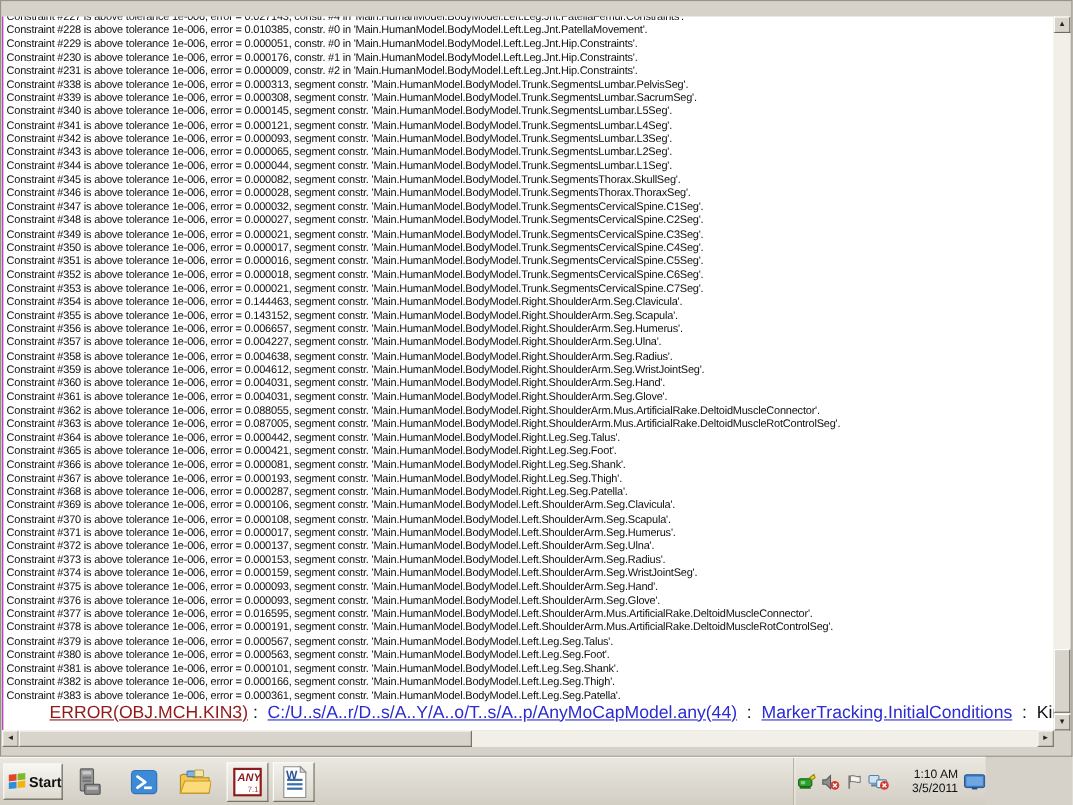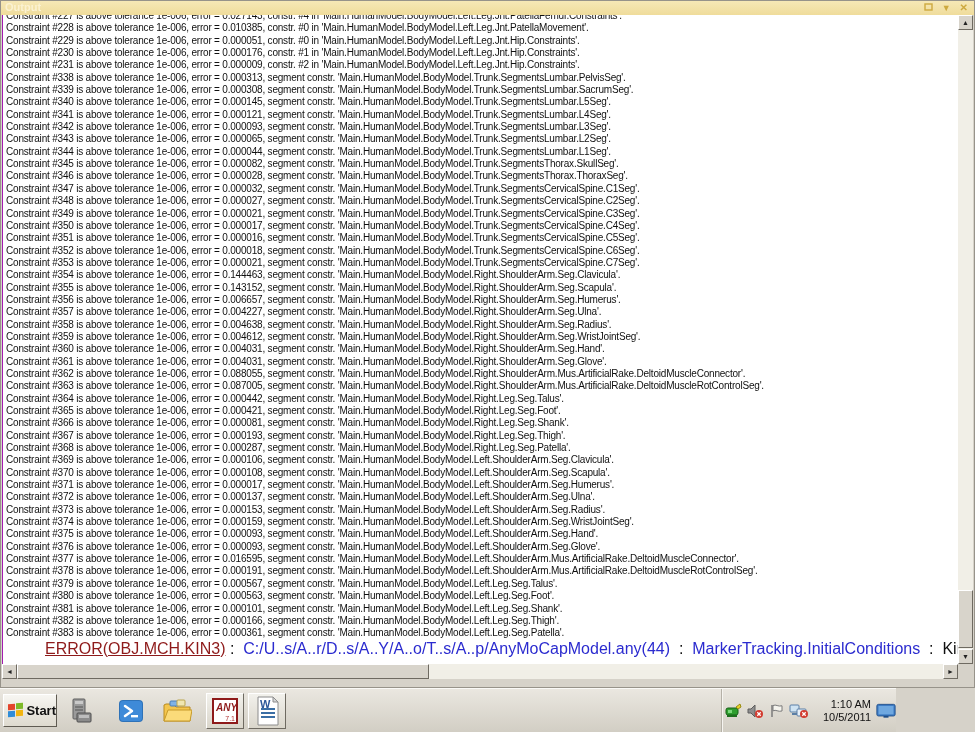--- a/index.html
+++ b/index.html
@@ -18,21 +18,21 @@
                  font-size:9px; line-height:14px; }
   .tb-controls span { cursor:default; }
 
   .content { position:absolute; left:1px; top:14px; right:16px; bottom:23px;
              background:#FFFFFF; overflow:hidden; border-left:1px solid #a21caf; }
   .log { margin-top:-5px; padding-left:3px; font-size:10px; line-height:12.35px;
          letter-spacing:-0.2px; color:#101010; white-space:pre; }
   .log-line { height:12.35px; }
   .error-line { height:12.35px; white-space:pre; }
   .err-code { color:#8E1A1A; text-decoration:underline;margin-left:42px; }
-  .err-link { color:#2B2BCF; }
+  .err-link { color:#2B2BCF; text-decoration:underline; }
   .err-msg  { color:#101010; }
 
   
   .vscroll { position:absolute; top:14px; right:1px; width:15px; bottom:23px;
              background:#F1EFE7; }
   .hscroll { position:absolute; left:1px; right:16px; bottom:8px; height:15px;
              background:#F1EFE7; }
   .sb-btn { position:absolute; width:15px; height:15px; background:#D8D4CB;
             border:1px solid; border-color:#FFFFFF #6E6A61 #6E6A61 #FFFFFF;
             font-size:7px; text-align:center; line-height:13px; color:#222; }
@@ -83,32 +83,20 @@
   .tray-icon { width:20px; height:18px; margin-left:3px; display:flex;
                align-items:center; justify-content:center; cursor:pointer; }
   .clock { margin-left:6px; width:62px; text-align:right; font-size:11px;
            line-height:13px; color:#111; cursor:default; }
 </style>
 </head>
 <body>
 
 <div class="window">
 
-  <div class="titlebar">
-    <span>Output</span>
-    <span class="tb-controls">
-      <span>
-        <svg width="9" height="8" viewBox="0 0 9 8">
-            <rect x="1" y="1" width="7" height="6" fill="none" stroke="#CDA93F" stroke-width="1.4"></rect>
-          </svg>
-      </span>
-      <span>▼</span>
-      <span style="font-size:10px;">✕</span>
-    </span>
-  </div>
 
   <div class="content">
     <div class="log" id="log-lines"><div class="log-line">Constraint #227 is above tolerance 1e-006, error = 0.027143, constr. #4 in 'Main.HumanModel.BodyModel.Left.Leg.Jnt.PatellaFemur.Constraints'.</div><div class="log-line">Constraint #228 is above tolerance 1e-006, error = 0.010385, constr. #0 in 'Main.HumanModel.BodyModel.Left.Leg.Jnt.PatellaMovement'.</div><div class="log-line">Constraint #229 is above tolerance 1e-006, error = 0.000051, constr. #0 in 'Main.HumanModel.BodyModel.Left.Leg.Jnt.Hip.Constraints'.</div><div class="log-line">Constraint #230 is above tolerance 1e-006, error = 0.000176, constr. #1 in 'Main.HumanModel.BodyModel.Left.Leg.Jnt.Hip.Constraints'.</div><div class="log-line">Constraint #231 is above tolerance 1e-006, error = 0.000009, constr. #2 in 'Main.HumanModel.BodyModel.Left.Leg.Jnt.Hip.Constraints'.</div><div class="log-line">Constraint #338 is above tolerance 1e-006, error = 0.000313, segment constr. 'Main.HumanModel.BodyModel.Trunk.SegmentsLumbar.PelvisSeg'.</div><div class="log-line">Constraint #339 is above tolerance 1e-006, error = 0.000308, segment constr. 'Main.HumanModel.BodyModel.Trunk.SegmentsLumbar.SacrumSeg'.</div><div class="log-line">Constraint #340 is above tolerance 1e-006, error = 0.000145, segment constr. 'Main.HumanModel.BodyModel.Trunk.SegmentsLumbar.L5Seg'.</div><div class="log-line">Constraint #341 is above tolerance 1e-006, error = 0.000121, segment constr. 'Main.HumanModel.BodyModel.Trunk.SegmentsLumbar.L4Seg'.</div><div class="log-line">Constraint #342 is above tolerance 1e-006, error = 0.000093, segment constr. 'Main.HumanModel.BodyModel.Trunk.SegmentsLumbar.L3Seg'.</div><div class="log-line">Constraint #343 is above tolerance 1e-006, error = 0.000065, segment constr. 'Main.HumanModel.BodyModel.Trunk.SegmentsLumbar.L2Seg'.</div><div class="log-line">Constraint #344 is above tolerance 1e-006, error = 0.000044, segment constr. 'Main.HumanModel.BodyModel.Trunk.SegmentsLumbar.L1Seg'.</div><div class="log-line">Constraint #345 is above tolerance 1e-006, error = 0.000082, segment constr. 'Main.HumanModel.BodyModel.Trunk.SegmentsThorax.SkullSeg'.</div><div class="log-line">Constraint #346 is above tolerance 1e-006, error = 0.000028, segment constr. 'Main.HumanModel.BodyModel.Trunk.SegmentsThorax.ThoraxSeg'.</div><div class="log-line">Constraint #347 is above tolerance 1e-006, error = 0.000032, segment constr. 'Main.HumanModel.BodyModel.Trunk.SegmentsCervicalSpine.C1Seg'.</div><div class="log-line">Constraint #348 is above tolerance 1e-006, error = 0.000027, segment constr. 'Main.HumanModel.BodyModel.Trunk.SegmentsCervicalSpine.C2Seg'.</div><div class="log-line">Constraint #349 is above tolerance 1e-006, error = 0.000021, segment constr. 'Main.HumanModel.BodyModel.Trunk.SegmentsCervicalSpine.C3Seg'.</div><div class="log-line">Constraint #350 is above tolerance 1e-006, error = 0.000017, segment constr. 'Main.HumanModel.BodyModel.Trunk.SegmentsCervicalSpine.C4Seg'.</div><div class="log-line">Constraint #351 is above tolerance 1e-006, error = 0.000016, segment constr. 'Main.HumanModel.BodyModel.Trunk.SegmentsCervicalSpine.C5Seg'.</div><div class="log-line">Constraint #352 is above tolerance 1e-006, error = 0.000018, segment constr. 'Main.HumanModel.BodyModel.Trunk.SegmentsCervicalSpine.C6Seg'.</div><div class="log-line">Constraint #353 is above tolerance 1e-006, error = 0.000021, segment constr. 'Main.HumanModel.BodyModel.Trunk.SegmentsCervicalSpine.C7Seg'.</div><div class="log-line">Constraint #354 is above tolerance 1e-006, error = 0.144463, segment constr. 'Main.HumanModel.BodyModel.Right.ShoulderArm.Seg.Clavicula'.</div><div class="log-line">Constraint #355 is above tolerance 1e-006, error = 0.143152, segment constr. 'Main.HumanModel.BodyModel.Right.ShoulderArm.Seg.Scapula'.</div><div class="log-line">Constraint #356 is above tolerance 1e-006, error = 0.006657, segment constr. 'Main.HumanModel.BodyModel.Right.ShoulderArm.Seg.Humerus'.</div><div class="log-line">Constraint #357 is above tolerance 1e-006, error = 0.004227, segment constr. 'Main.HumanModel.BodyModel.Right.ShoulderArm.Seg.Ulna'.</div><div class="log-line">Constraint #358 is above tolerance 1e-006, error = 0.004638, segment constr. 'Main.HumanModel.BodyModel.Right.ShoulderArm.Seg.Radius'.</div><div class="log-line">Constraint #359 is above tolerance 1e-006, error = 0.004612, segment constr. 'Main.HumanModel.BodyModel.Right.ShoulderArm.Seg.WristJointSeg'.</div><div class="log-line">Constraint #360 is above tolerance 1e-006, error = 0.004031, segment constr. 'Main.HumanModel.BodyModel.Right.ShoulderArm.Seg.Hand'.</div><div class="log-line">Constraint #361 is above tolerance 1e-006, error = 0.004031, segment constr. 'Main.HumanModel.BodyModel.Right.ShoulderArm.Seg.Glove'.</div><div class="log-line">Constraint #362 is above tolerance 1e-006, error = 0.088055, segment constr. 'Main.HumanModel.BodyModel.Right.ShoulderArm.Mus.ArtificialRake.DeltoidMuscleConnector'.</div><div class="log-line">Constraint #363 is above tolerance 1e-006, error = 0.087005, segment constr. 'Main.HumanModel.BodyModel.Right.ShoulderArm.Mus.ArtificialRake.DeltoidMuscleRotControlSeg'.</div><div class="log-line">Constraint #364 is above tolerance 1e-006, error = 0.000442, segment constr. 'Main.HumanModel.BodyModel.Right.Leg.Seg.Talus'.</div><div class="log-line">Constraint #365 is above tolerance 1e-006, error = 0.000421, segment constr. 'Main.HumanModel.BodyModel.Right.Leg.Seg.Foot'.</div><div class="log-line">Constraint #366 is above tolerance 1e-006, error = 0.000081, segment constr. 'Main.HumanModel.BodyModel.Right.Leg.Seg.Shank'.</div><div class="log-line">Constraint #367 is above tolerance 1e-006, error = 0.000193, segment constr. 'Main.HumanModel.BodyModel.Right.Leg.Seg.Thigh'.</div><div class="log-line">Constraint #368 is above tolerance 1e-006, error = 0.000287, segment constr. 'Main.HumanModel.BodyModel.Right.Leg.Seg.Patella'.</div><div class="log-line">Constraint #369 is above tolerance 1e-006, error = 0.000106, segment constr. 'Main.HumanModel.BodyModel.Left.ShoulderArm.Seg.Clavicula'.</div><div class="log-line">Constraint #370 is above tolerance 1e-006, error = 0.000108, segment constr. 'Main.HumanModel.BodyModel.Left.ShoulderArm.Seg.Scapula'.</div><div class="log-line">Constraint #371 is above tolerance 1e-006, error = 0.000017, segment constr. 'Main.HumanModel.BodyModel.Left.ShoulderArm.Seg.Humerus'.</div><div class="log-line">Constraint #372 is above tolerance 1e-006, error = 0.000137, segment constr. 'Main.HumanModel.BodyModel.Left.ShoulderArm.Seg.Ulna'.</div><div class="log-line">Constraint #373 is above tolerance 1e-006, error = 0.000153, segment constr. 'Main.HumanModel.BodyModel.Left.ShoulderArm.Seg.Radius'.</div><div class="log-line">Constraint #374 is above tolerance 1e-006, error = 0.000159, segment constr. 'Main.HumanModel.BodyModel.Left.ShoulderArm.Seg.WristJointSeg'.</div><div class="log-line">Constraint #375 is above tolerance 1e-006, error = 0.000093, segment constr. 'Main.HumanModel.BodyModel.Left.ShoulderArm.Seg.Hand'.</div><div class="log-line">Constraint #376 is above tolerance 1e-006, error = 0.000093, segment constr. 'Main.HumanModel.BodyModel.Left.ShoulderArm.Seg.Glove'.</div><div class="log-line">Constraint #377 is above tolerance 1e-006, error = 0.016595, segment constr. 'Main.HumanModel.BodyModel.Left.ShoulderArm.Mus.ArtificialRake.DeltoidMuscleConnector'.</div><div class="log-line">Constraint #378 is above tolerance 1e-006, error = 0.000191, segment constr. 'Main.HumanModel.BodyModel.Left.ShoulderArm.Mus.ArtificialRake.DeltoidMuscleRotControlSeg'.</div><div class="log-line">Constraint #379 is above tolerance 1e-006, error = 0.000567, segment constr. 'Main.HumanModel.BodyModel.Left.Leg.Seg.Talus'.</div><div class="log-line">Constraint #380 is above tolerance 1e-006, error = 0.000563, segment constr. 'Main.HumanModel.BodyModel.Left.Leg.Seg.Foot'.</div><div class="log-line">Constraint #381 is above tolerance 1e-006, error = 0.000101, segment constr. 'Main.HumanModel.BodyModel.Left.Leg.Seg.Shank'.</div><div class="log-line">Constraint #382 is above tolerance 1e-006, error = 0.000166, segment constr. 'Main.HumanModel.BodyModel.Left.Leg.Seg.Thigh'.</div><div class="log-line">Constraint #383 is above tolerance 1e-006, error = 0.000361, segment constr. 'Main.HumanModel.BodyModel.Left.Leg.Seg.Patella'.</div></div>
     <div class="error-line"><span class="err-code">ERROR(OBJ.MCH.KIN3)</span><span class="err-msg"> :  </span><span class="err-link">C:/U..s/A..r/D..s/A..Y/A..o/T..s/A..p/AnyMoCapModel.any(44)</span><span class="err-msg">  :  </span><span class="err-link">MarkerTracking.InitialConditions</span><span class="err-msg">  :  Kinematic analysis failed in time step 0 : Position analysis is not completed</span></div>
   </div>
 
   <div class="vscroll">
     <div class="sb-btn up">▲</div>
     <div class="vthumb"></div>
     <div class="sb-btn down">▼</div>
@@ -207,21 +195,21 @@
       <svg width="20" height="16" viewBox="0 0 20 16">
         <rect x="1" y="2" width="9" height="7" rx="1" fill="#CFE3F2" stroke="#5B7FA6"></rect>
         <rect x="3" y="10" width="5" height="2" fill="#5B7FA6"></rect>
         <rect x="8" y="6" width="9" height="7" rx="1" fill="#E8F0F8" stroke="#5B7FA6"></rect>
         <circle cx="15" cy="11" r="4" fill="#D23B2F"></circle>
         <path d="M13.3 9.3 L16.7 12.7 M16.7 9.3 L13.3 12.7" stroke="#FFFFFF" stroke-width="1.3"></path>
       </svg>
     </div>
     <div class="clock">
       <div>1:10 AM</div>
-      <div>10/5/2011</div>
+      <div>3/5/2011</div>
     </div>
     <div class="tray-icon" style="margin-left:5px;">
       <svg width="24" height="18" viewBox="0 0 24 18">
         <rect x="1" y="1" width="22" height="14" rx="2" fill="#3D7BC4" stroke="#1E4C86"></rect>
         <rect x="3" y="3" width="18" height="10" fill="#6FA8E0"></rect>
         <rect x="9" y="15" width="6" height="2" fill="#1E4C86"></rect>
       </svg>
     </div>
   </div>
 

